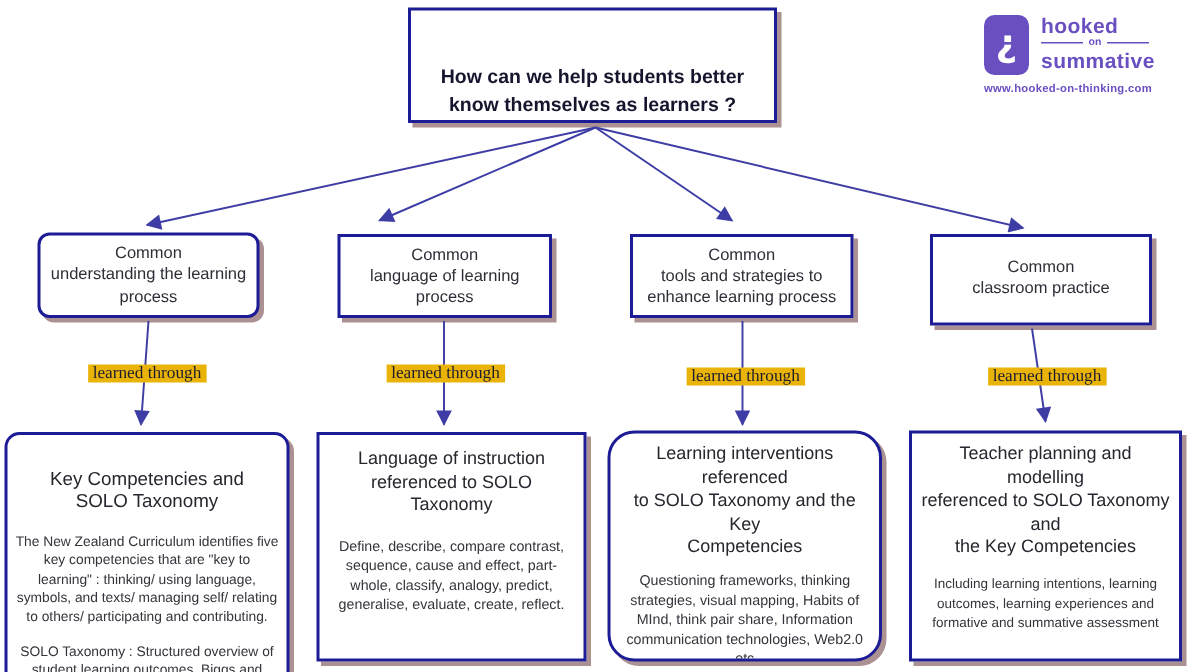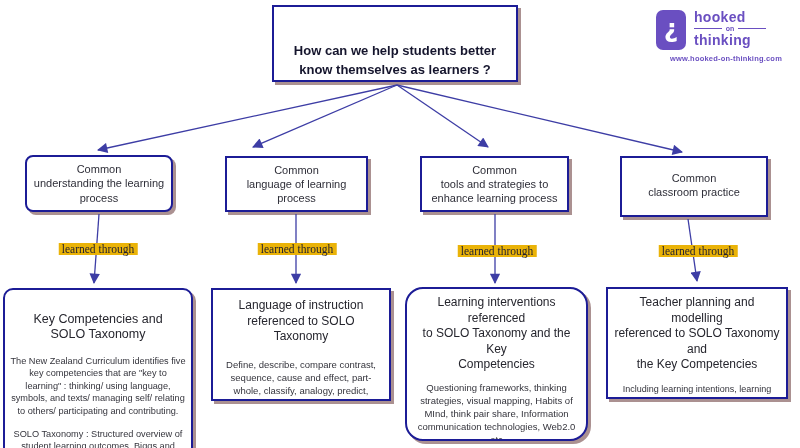--- a/index.html
+++ b/index.html
@@ -38,27 +38,27 @@
   }
   
   .detail{
     text-align:center;color:#34343c;overflow:hidden;
   }
   .detail .d-title{font-size:12.5px;line-height:1.2;color:#26262e;margin:0 0 13px 0;}
   .detail p{margin:0;}
   #det-0{left:3px;top:288px;width:190px;height:180px;border-radius:10px;padding:22px 5px;}
   #det-0 p{font-size:9.2px;line-height:12.4px;}
   #det-0 .p-gap{margin-bottom:11px;}
-  #det-1{left:211px;top:288px;width:180px;height:113px;padding:8px 6px;}
+  #det-1{left:211px;top:288px;width:180px;height:153px;padding:8px 6px;}
   #det-1 .d-title{font-size:12px;line-height:1.3;margin-bottom:13px;}
   #det-1 p{font-size:9.5px;line-height:13px;}
   #det-2{left:405px;top:287px;width:183px;height:154px;padding:6px 5px;border-radius:18px;}
   #det-2 .d-title{font-size:12px;line-height:1.3;margin-bottom:8px;}
   #det-2 p{font-size:9.5px;line-height:13px;}
-  #det-3{left:606px;top:287px;width:182px;height:112px;padding:6px 5px;}
+  #det-3{left:606px;top:287px;width:182px;height:154px;padding:6px 5px;}
   #det-3 .d-title{font-size:12px;line-height:1.3;margin-bottom:10px;}
   #det-3 p{font-size:9px;line-height:13px;}
   .clip-line{font-size:9px;line-height:10px;margin-top:1px;text-align:center;color:#34343c;}
   .clip-bottom{position:absolute;left:0;right:0;bottom:-3px;}
   
   #arrows{position:absolute;left:0;top:0;z-index:2;pointer-events:none;}
   
   #logo{position:absolute;left:656px;top:10px;width:140px;color:#6a4fc1;}
   #logo .row{display:flex;align-items:flex-start;}
   #logo .hook-badge{
@@ -67,21 +67,21 @@
   }
   #logo .hook-glyph{
     color:#fff;font-family:"DejaVu Sans",sans-serif;font-weight:bold;
     font-size:25px;line-height:1;transform:translateY(-2px);
   }
   #logo .words{margin-left:8px;display:flex;flex-direction:column;align-items:flex-start;text-align:center;}
   #logo .w{font-weight:bold;font-size:14px;line-height:14px;letter-spacing:0.3px;}
   #logo .mid{display:flex;align-items:center;width:72px;margin:1px 0;}
   #logo .mid .dash{flex:1;border-top:1.5px solid #6a4fc1;}
   #logo .mid .on{font-size:7px;font-weight:bold;padding:0 4px;}
-  #logo .url{font-size:7.5px;font-weight:bold;letter-spacing:0.2px;margin-top:4px;white-space:nowrap;text-align:center;}
+  #logo .url{font-size:7.5px;font-weight:bold;letter-spacing:0.2px;margin-top:4px;white-space:nowrap;}
 </style>
 </head>
 <body>
 
 <div id="stage">
 
   <svg id="arrows" width="800" height="448">
     <defs>
       <marker id="ah" viewBox="0 0 10 10" refX="9" refY="5" markerWidth="9" markerHeight="8" orient="auto">
         <path d="M0,0 L10,5 L0,10 z" fill="#3d3da5"></path>
@@ -107,21 +107,21 @@
       <div class="hook-badge">
         <span class="hook-glyph">¿</span>
       </div>
       <div class="words">
         <span class="w">hooked</span>
         <span class="mid">
           <span class="dash"></span>
           <span class="on">on</span>
           <span class="dash"></span>
         </span>
-        <span class="w">thinking</span>
+        <span class="w">summative</span>
       </div>
     </div>
     <div class="url">www.hooked-on-thinking.com</div>
   </div>
 
   <div id="cat-0" class="box cat">
     <span class="pre">Common
 understanding the learning
 process</span>
   </div>

